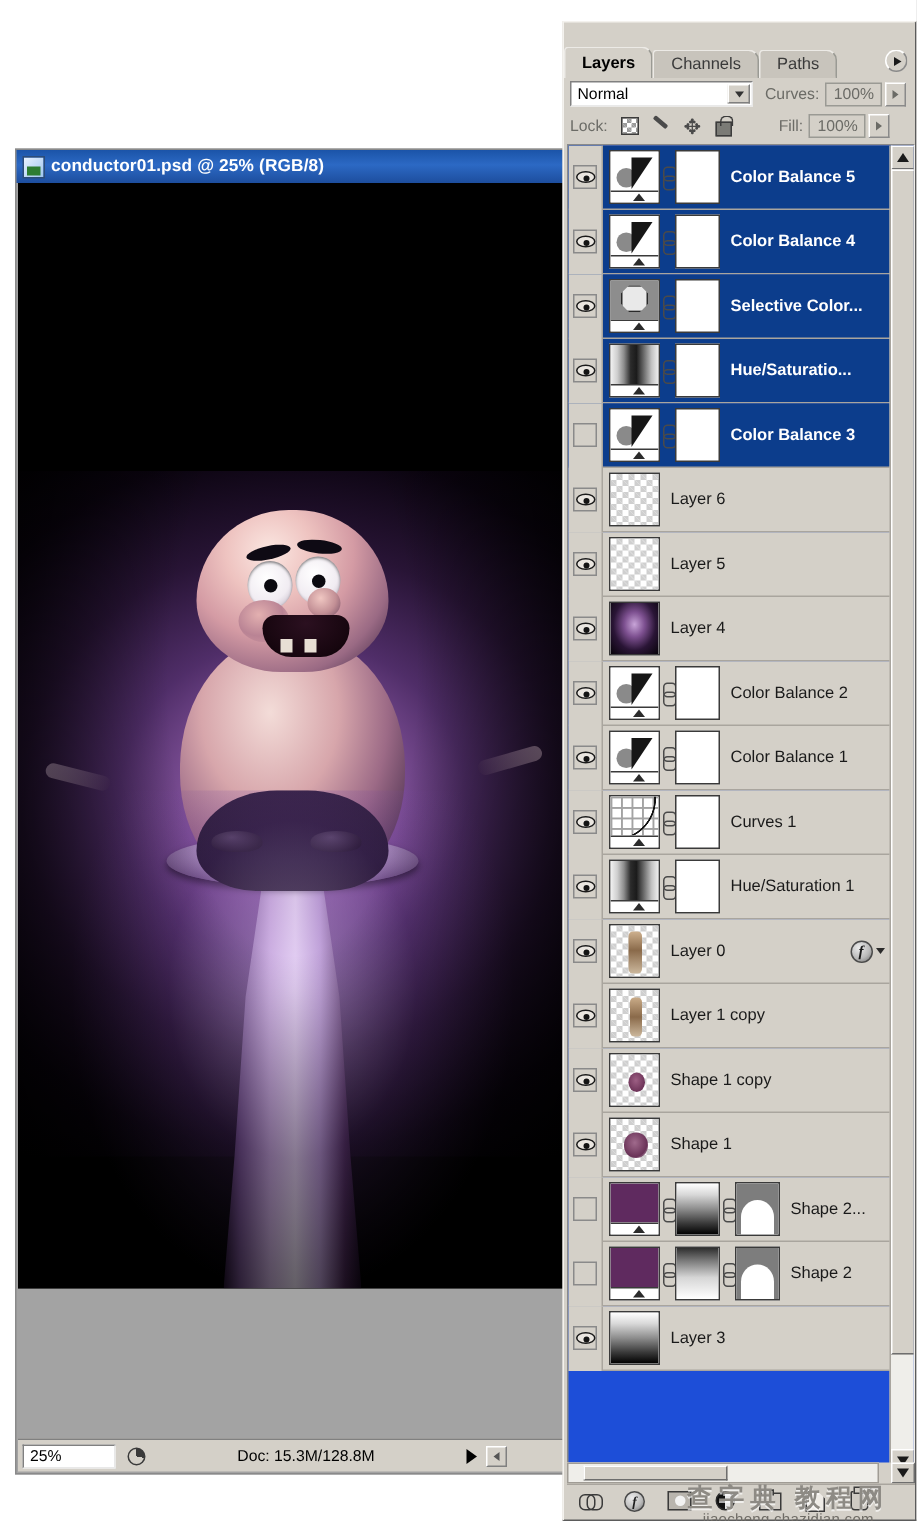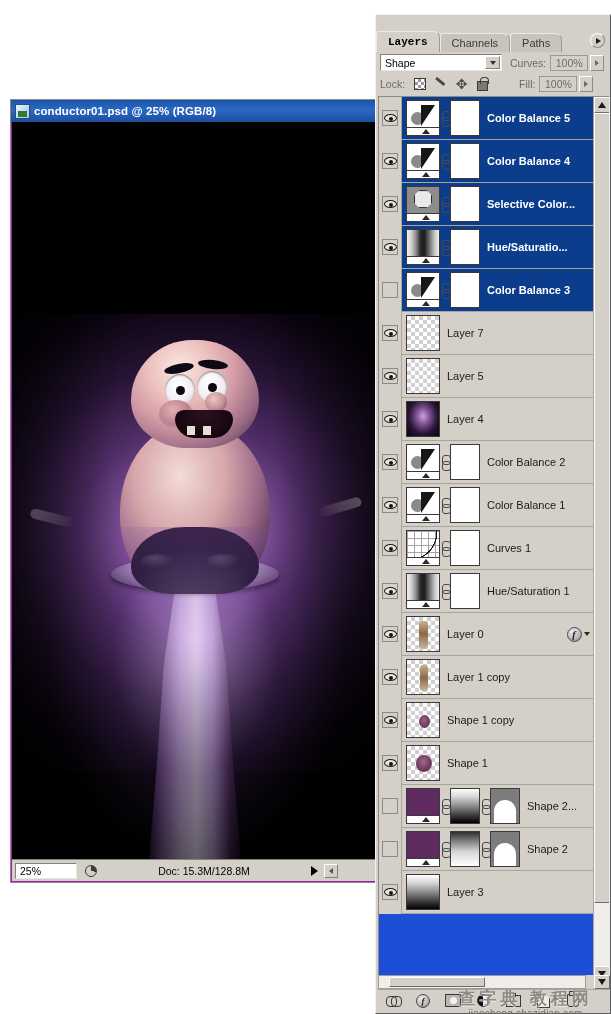--- a/index.html
+++ b/index.html
@@ -5,22 +5,22 @@
   * { box-sizing: border-box; margin:0; padding:0; }
   html,body{
     width:611px; height:1014px; overflow:hidden;
     background:#ffffff;
     font-family:"Liberation Sans", sans-serif;
   }
   #root{ position:relative; width:611px; height:1014px; background:#ffffff; }
 
   
   #doc-window{
-    position:absolute; left:10px; top:99px; width:370px; height:784px;
-    border:1px solid #8a8a8a; background:#a21caf;
+    position:absolute; left:10px; top:99px; width:370px; height:884px;
+    border:1px solid #8a8a8a; background:#a3a3a3;
   }
   #doc-titlebar{
     position:absolute; left:0; top:0; width:100%; height:22px;
     background:linear-gradient(to bottom,#1b54a8 0%,#2c69c4 45%,#1d4e9e 100%);
     display:flex; align-items:center; padding-left:4px;
     overflow:hidden;
   }
   #doc-title-text{
     color:#ffffff; font-size:11.5px; font-weight:bold; white-space:nowrap;
     letter-spacing:.1px; margin-left:4px;
@@ -213,21 +213,20 @@
     font-size:11px; color:#3a3a3a; position:relative;
     background:#c8c4bc;
     border-top:1px solid #eceae6;
     border-left:1px solid #eceae6;
     border-right:1px solid #9a9a94;
     border-top-left-radius:3px; border-top-right-radius:7px;
   }
   .ptab.active{
     background:#d4d0c8; color:#000; font-weight:bold; height:21px;
     z-index:3;
-    font-family:Liberation Mono, monospace;
   }
   #tab-menu-btn{
     position:absolute; right:5px; top:3px; width:15px; height:15px;
     border-radius:50%; background:#d4d0c8;
     border:1px solid #fff; border-right-color:#8a8a8a; border-bottom-color:#8a8a8a;
     display:flex; align-items:center; justify-content:center;
   }
   .tri-r-sm{ width:0;height:0;border-left:5px solid #1a1a1a;border-top:3.5px solid transparent;border-bottom:3.5px solid transparent; margin-left:1px;}
 
   
@@ -634,21 +633,21 @@
       <div class="ptab active">Layers</div>
       <div class="ptab">Channels</div>
       <div class="ptab">Paths</div>
       <div id="tab-menu-btn">
           <span class="tri-r-sm"></span>
         </div>
     </div>
 
     <div id="blend-row">
       <div id="blend-select">
-        <span>Shape</span>
+        <span>Normal</span>
         <span id="blend-arrow">
             <span class="tri-d"></span>
           </span>
       </div>
       <span class="fld-label">Curves:</span>
       <span class="num-field">100%</span>
       <span class="num-arrow">
           <span class="tri-r-xs"></span>
         </span>
     </div>
@@ -774,21 +773,21 @@
           <div class="eye-cell">
               <span class="eye-box">
                 <span class="eye-gl"></span>
               </span>
             </div>
           <div class="thumbs">
             <span class="thumb">
                 <span class="cb-pat"></span>
               </span>
           </div>
-          <span class="layer-name">Layer 7</span>
+          <span class="layer-name">Layer 6</span>
         </div>
 
         <div class="layer-row">
           <div class="eye-cell">
               <span class="eye-box">
                 <span class="eye-gl"></span>
               </span>
             </div>
           <div class="thumbs">
             <span class="thumb">

